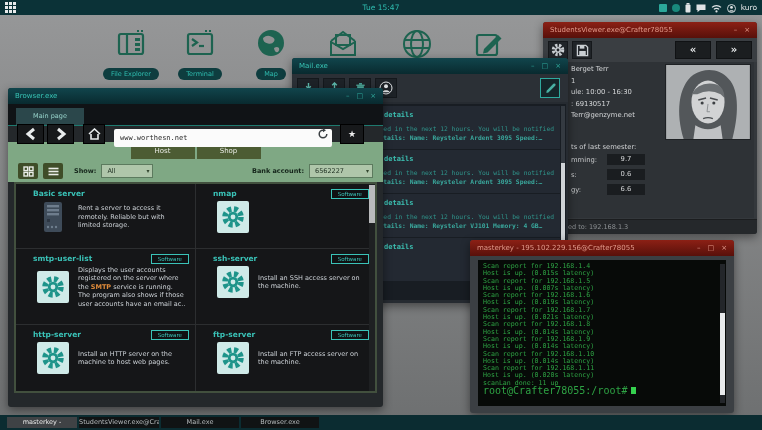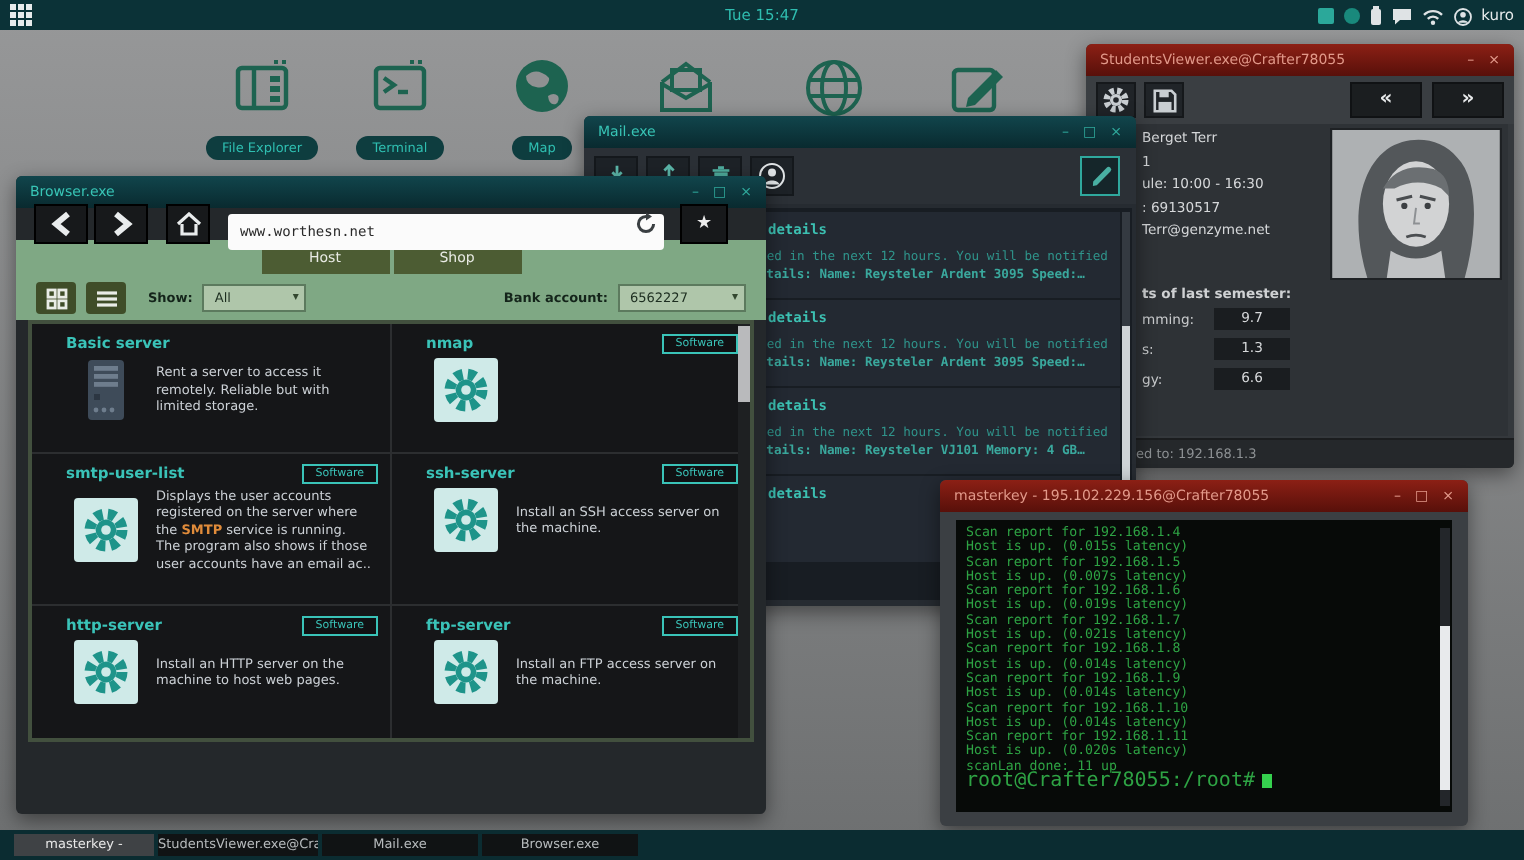--- a/index.html
+++ b/index.html
@@ -42,21 +42,21 @@
   .sv-tools { height:24px; background:#3a3e42; display:flex; align-items:center; padding:0 5px; gap:4px; }
   .sv-btn { width:20px; height:18px; background:#202428; border:1px solid #15181b;
             display:flex; align-items:center; justify-content:center; }
   .sv-nav { margin-left:auto; display:flex; gap:5px; }
   .sv-nav .nav-b { width:36px; height:18px; background:#1b1e20; border:1px solid #101214;
                    color:#e8eaeb; font-size:10px; font-weight:bold; text-align:center; line-height:16px; }
   .sv-body { position:relative; height:156px; background:#2e3236; margin:0 3px; }
   .sv-info { position:absolute; left:25px; top:2px; color:#d6d8da; font-size:6.8px; line-height:11.6px; }
   .sv-portrait { position:absolute; right:3px; top:2px; width:86px; height:76px;
                  border:1px solid #1e2124; }
-  .sv-grades-h { position:absolute; left:25px; top:81px; color:#cfd1d3; font-size:6.8px;font-weight:bold; }
+  .sv-grades-h { position:absolute; left:25px; top:81px; color:#cfd1d3; font-size:6.8px; }
   .sv-grade { position:absolute; left:25px; display:flex; align-items:center; }
   .sv-grade .gl { width:36px; color:#c9cbcd; font-size:6.8px; }
   .sv-grade .gv { width:38px; height:11px; background:#1a1d20; color:#d7d9db;
                   font-size:6.8px; text-align:center; line-height:11px; }
   .sv-status { position:absolute; left:0; right:0; bottom:0; height:15px; background:#25282b;
                border-top:1px solid #1b1d1f; color:#8d9194; font-size:6.5px;
                line-height:15px; padding-left:25px; border-radius:0 0 3px 3px; }
 
   
   .win-mail { left:292px; top:58px; width:276px; height:245px; background:#262b31; z-index:3; }
@@ -294,21 +294,21 @@
       <path d="M38,55 Q43,53 48,55" stroke="#4a4d50" stroke-width="1.4" fill="none"></path>
       <path d="M30,62 Q43,70 56,62 L58,76 L28,76 Z" fill="#c0c2c4"></path>
     </svg>
     <div class="sv-grades-h">ts of last semester:</div>
     <div class="sv-grade" style="top:92px;">
       <span class="gl">mming:</span>
       <span class="gv">9.7</span>
     </div>
     <div class="sv-grade" style="top:107px;">
       <span class="gl">s:</span>
-      <span class="gv">1.3</span>
+      <span class="gv">0.6</span>
     </div>
     <div class="sv-grade" style="top:122px;">
       <span class="gl">gy:</span>
       <span class="gv">6.6</span>
     </div>
   </div>
   <div class="sv-status">ed to: 192.168.1.3</div>
 </div>
 
 <div class="window win-mail">
@@ -381,20 +381,23 @@
 </div>
 
 <div class="window win-browser">
   <div class="tb tb-teal">
     <span class="t">Browser.exe</span>
     <span class="wc">
       <span>–</span>
       <span>□</span>
       <span>×</span>
     </span>
+  </div>
+  <div class="b-tabs">
+    <div class="b-tab">Main page</div>
   </div>
   <div class="b-nav">
     <div class="nav-sq b-back">
       <svg width="12" height="14" viewBox="0 0 12 14">
         <polyline points="9,2 3,7 9,12" fill="none" stroke="#e9eced" stroke-width="3"></polyline>
       </svg>
     </div>
     <div class="nav-sq b-fwd">
       <svg width="12" height="14" viewBox="0 0 12 14">
         <polyline points="3,2 9,7 3,12" fill="none" stroke="#e9eced" stroke-width="3"></polyline>

